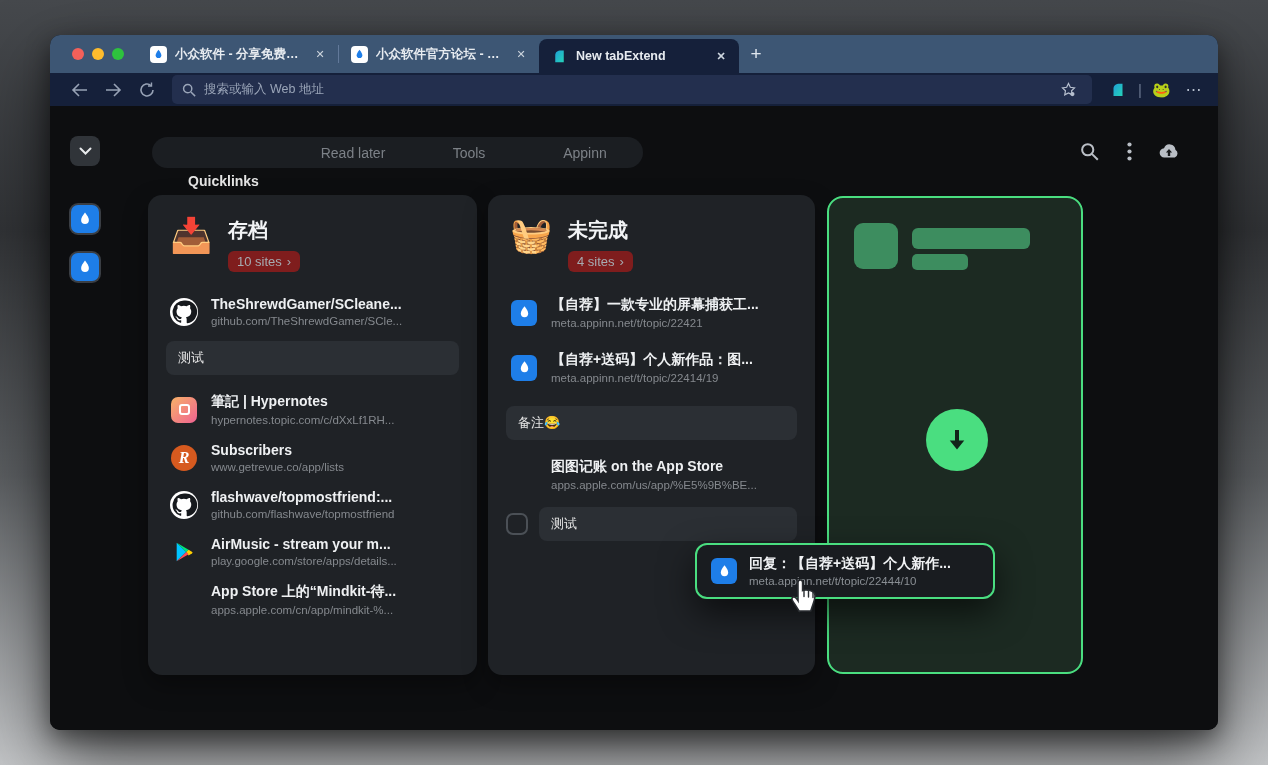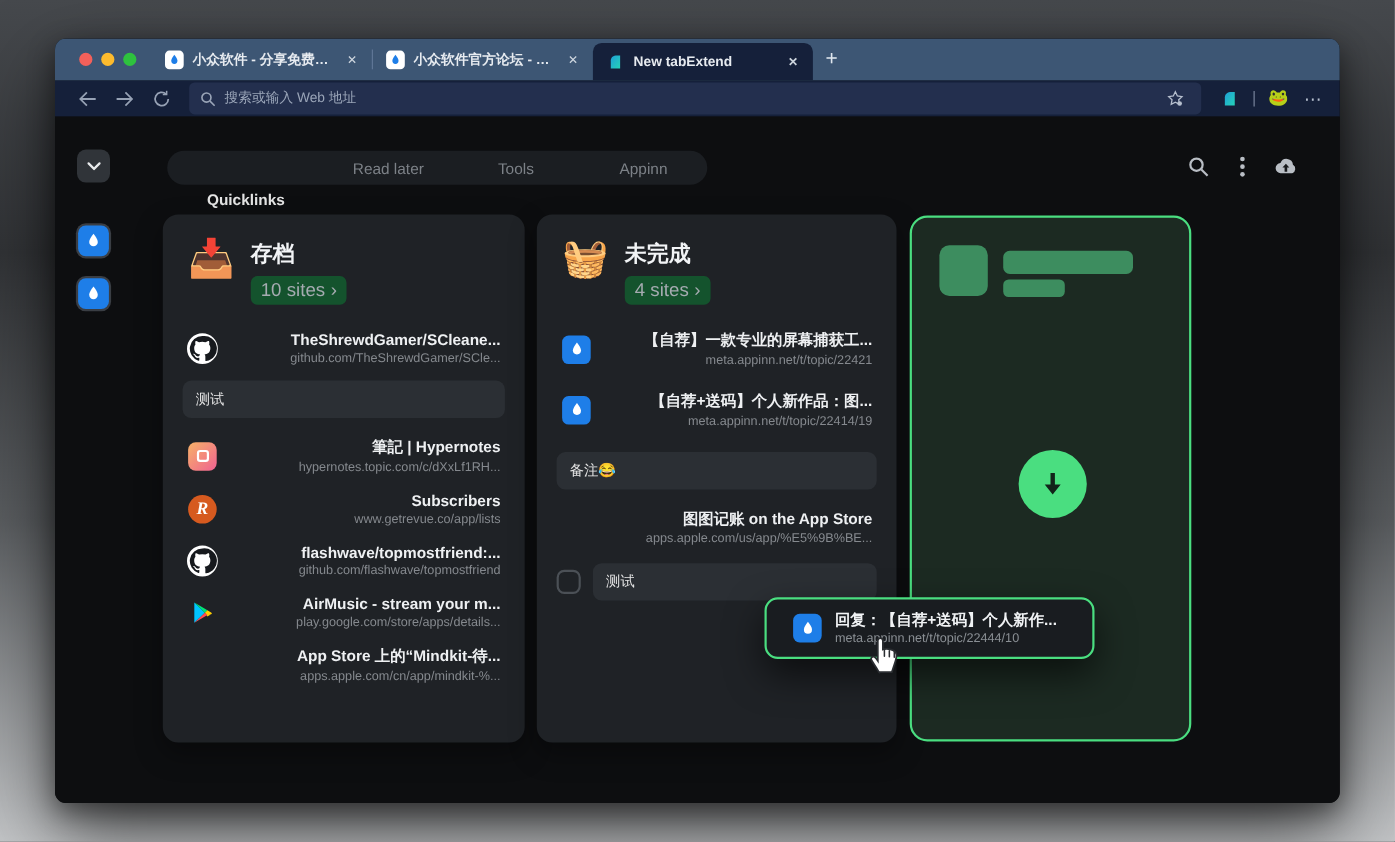--- a/index.html
+++ b/index.html
@@ -53,23 +53,23 @@
   .topicons { position:absolute; right:36px; top:32px; display:flex; gap:14px; }
   .topicons .ico { width:26px; height:26px; display:flex; align-items:center; justify-content:center; color:#b9bec5; }
   
   .card { position:absolute; top:89px; height:480px; background:#1f2226; border-radius:14px;
           padding:20px 18px; box-shadow:0 10px 24px rgba(0,0,0,.35); overflow:hidden; }
   .card1 { left:98px; width:329px; }
   .card2 { left:438px; width:327px; }
   .card-head { display:flex; align-items:flex-start; gap:14px; margin-bottom:16px; padding-left:4px; }
   .card-emoji { font-size:34px; line-height:40px; width:44px; text-align:center; }
   .card-title { color:#f2f4f6; font-size:20px; font-weight:700; margin-top:2px; }
-  .sites-badge { margin-top:7px; display:inline-flex; align-items:flex-end; gap:5px; background:#14532d;
-                 border-radius:6px; padding:3px 9px; color:#a6abb1; font-size:17px; }
-  .row { display:flex; align-items:center; padding:8px 4px;text-align:right; }
+  .sites-badge { margin-top:7px; display:inline-flex; align-items:flex-end; gap:5px; background:#7f1d1d;
+                 border-radius:6px; padding:3px 9px; color:#a6abb1; font-size:13px; }
+  .row { display:flex; align-items:center; gap:13px; padding:8px 4px; }
   .row .fav { width:28px; height:28px; flex:0 0 auto; display:flex; align-items:center; justify-content:center; }
   .row .fav.empty { visibility:hidden; }
   .row .txt { flex:1; min-width:0; }
   .row .t1 { color:#eef0f2; font-size:14px; font-weight:700; white-space:nowrap; overflow:hidden; text-overflow:ellipsis; }
   .row .t2 { color:#85898e; font-size:11.5px; margin-top:3px; white-space:nowrap; overflow:hidden; text-overflow:ellipsis; }
   .notebox { background:#2b2f34; border-radius:8px; padding:8px 12px; color:#e5e5e5; font-size:13px; margin:6px 0 10px; }
   .todo-row { display:flex; align-items:center; gap:11px; margin-top:8px; }
   .todo-check { width:22px; height:22px; border:2px solid #4b5056; border-radius:7px; flex:0 0 auto; }
   .todo-row .notebox { flex:1; margin:0; }
   
@@ -85,21 +85,21 @@
   .dropzone { position:absolute; left:777px; top:90px; width:256px; height:478px; border:2px solid #4ade80;
               border-radius:16px; background:#1c2a22; }
   .ph-square { position:absolute; left:25px; top:25px; width:44px; height:46px; border-radius:9px; background:#3d8d5f; }
   .ph-bar1 { position:absolute; left:83px; top:30px; width:118px; height:21px; border-radius:6px; background:#3d8d5f; }
   .ph-bar2 { position:absolute; left:83px; top:56px; width:56px; height:16px; border-radius:5px; background:#3d8d5f; }
   .drop-circle { position:absolute; left:97px; top:211px; width:62px; height:62px; border-radius:50%; background:#4ade80;
                  display:flex; align-items:center; justify-content:center; }
   
   .dragcard { position:absolute; left:645px; top:437px; width:300px; height:56px; background:#191c20;
               border:2px solid #4ade80; border-radius:12px; display:flex; align-items:center; gap:12px;
-              padding:0 24px; box-shadow:0 14px 34px rgba(0,0,0,.6); z-index:5; }
+              padding:0 14px; box-shadow:0 14px 34px rgba(0,0,0,.6); z-index:5; }
   .dragcard .t1 { color:#f0f2f4; font-size:14px; font-weight:700; white-space:nowrap; overflow:hidden; text-overflow:ellipsis; }
   .dragcard .t2 { color:#8a8f94; font-size:11.5px; margin-top:2px; }
   .cursor-hand { position:absolute; left:738px; top:468px; z-index:9; width:34px; height:40px; }
 </style>
 </head>
 <body>
 
 <div class="window">
 
   <div class="tabstrip">

